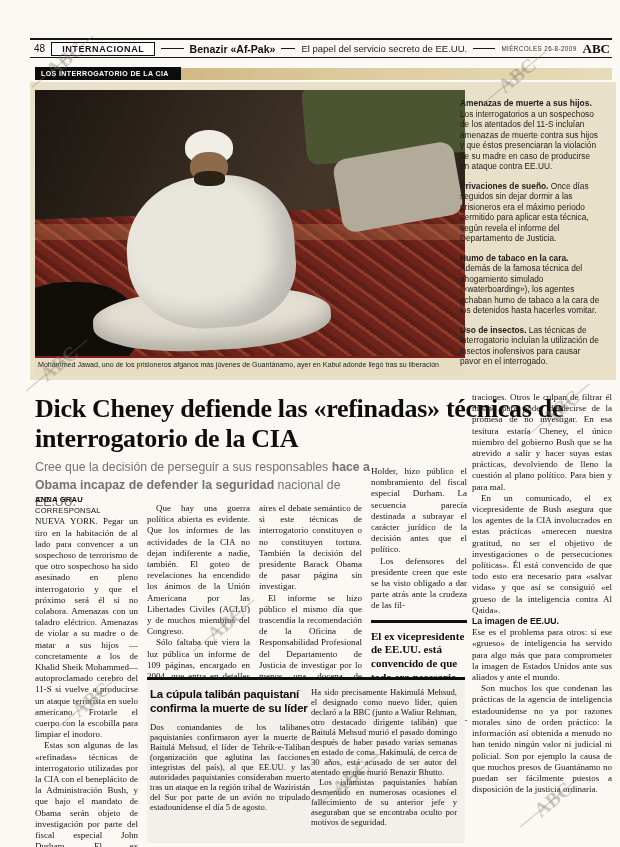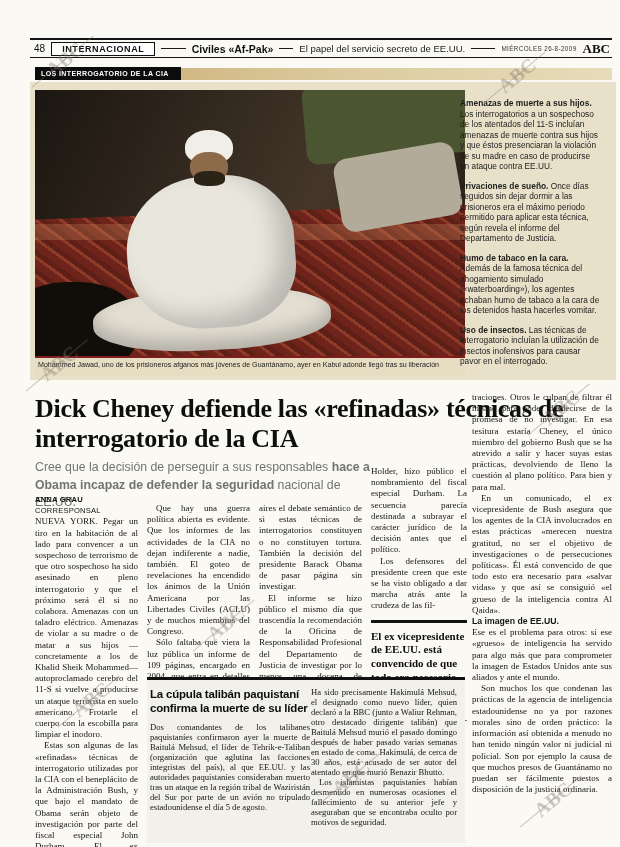--- a/index.html
+++ b/index.html
@@ -110,21 +110,21 @@
 </style>
 </head>
 <body>
 
 <div class="page">
 
   <div class="header">
     <span class="pageno">48</span>
     <span class="section-box">INTERNACIONAL</span>
     <span class="hline"></span>
-    <span class="kicker-title">Civiles «Af-Pak»</span>
+    <span class="kicker-title">Benazir «Af-Pak»</span>
     <span class="hline short"></span>
     <span class="kicker-sub">El papel del servicio secreto de EE.UU.</span>
     <span class="hline"></span>
     <span class="date">MIÉRCOLES 26-8-2009</span>
     <span class="brand">ABC</span>
   </div>
 
   <div class="strip"></div>
   <div class="strip-label">LOS INTERROGATORIO DE LA CIA</div>
 
@@ -161,27 +161,27 @@
     <p>NUEVA YORK. Pegar un tiro en la habitación de al lado para convencer a un sospechoso de terrorismo de que otro sospechoso ha sido asesinado en pleno interrogatorio y que el próximo será él si no colabora. Amenazas con un taladro eléctrico. Amenazas de violar a su madre o de matar a sus hijos —concretamente a los de Khalid Sheik Mohammed— autoproclamado cerebro del 11-S si vuelve a producirse un ataque terrorista en suelo americano. Frotarle el cuerpo con la escobilla para limpiar el inodoro.</p>
     <p class="ind">Estas son algunas de las «refinadas» técnicas de interrogatorio utilizadas por la CIA con el beneplácito de la Administración Bush, y que bajo el mandato de Obama serán objeto de investigación por parte del fiscal especial John Durham. El ex vicepresidente Dick Cheney no sólo defiende a la CIA sino que cuestiona la capacidad de Obama de defender la seguridad nacional si sigue por ese camino.</p>
   </div>
 
   <div class="col2 bodytxt">
     <p class="ind">Que hay una guerra política abierta es evidente. Que los informes de las actividades de la CIA no dejan indiferente a nadie, también. El goteo de revelaciones ha encendido los ánimos de la Unión Americana por las Libertades Civiles (ACLU) y de muchos miembros del Congreso.</p>
     <p class="ind">Sólo faltaba que viera la luz pública un informe de 109 páginas, encargado en 2004, que entra en detalles hasta ahora desconocidos. Este informe ha hecho saltar por los</p>
   </div>
 
   <div class="col3 bodytxt">
-    <p>aires el debate semántico de si estas técnicas de interrogatorios constituyen o no constituyen tortura. También la decisión del presidente Barack Obama de pasar página sin investigar.</p>
+    <p>aires el debate semántico de si este técnicas de interrogatorio constituyen o no constituyen tortura. También la decisión del presidente Barack Obama de pasar página sin investigar.</p>
     <p class="ind">El informe se hizo público el mismo día que trascendía la recomendación de la Oficina de Responsabilidad Profesional del Departamento de Justicia de investigar por lo menos una docena de posibles abusos. En cuestión de horas el fiscal general, Eric</p>
   </div>
 
   <div class="col4 bodytxt">
     <p>Holder, hizo público el nombramiento del fiscal especial Durham. La secuencia parecía destinada a subrayar el carácter jurídico de la decisión antes que el político.</p>
-    <p class="ind">Los defensores del presidente creen que este se ha visto obligado a dar marcha atrás ante la crudeza de las fil-</p>
+    <p class="ind">Los defensores del presidente creen que este se ha visto obligado a dar parte atrás ante la crudeza de las fil-</p>
     <div class="pq-rule"></div>
     <div class="pull-quote">El ex vicepresidente de EE.UU. está convencido de que todo era necesario para «salvar vidas» estadounidenses</div>
     <div class="pq-thin"></div>
   </div>
 
   <div class="col5 bodytxt">
     <p>traciones. Otros le culpan de filtrar él mismo para poder desdecirse de la promesa de no investigar. En esa tesitura estaría Cheney, el único miembro del gobierno Bush que se ha atrevido a salir y hacer suyas estas prácticas, devolviendo de lleno la cuestión al plano político. Para bien y para mal.</p>
     <p class="ind">En un comunicado, el ex vicepresidente de Bush asegura que los agentes de la CIA involucrados en estas prácticas «merecen nuestra gratitud, no ser el objetivo de investigaciones o de persecuciones políticas». Él está convencido de que todo esto era necesario para «salvar vidas» y que así se consiguió «el grueso de la inteligencia contra Al Qaida».</p>
     <p class="subhead">La imagen de EE.UU.</p>
     <p>Ese es el problema para otros: si ese «grueso» de inteligencia ha servido para algo más que para comprometer la imagen de Estados Unidos ante sus aliados y ante el mundo.</p>

